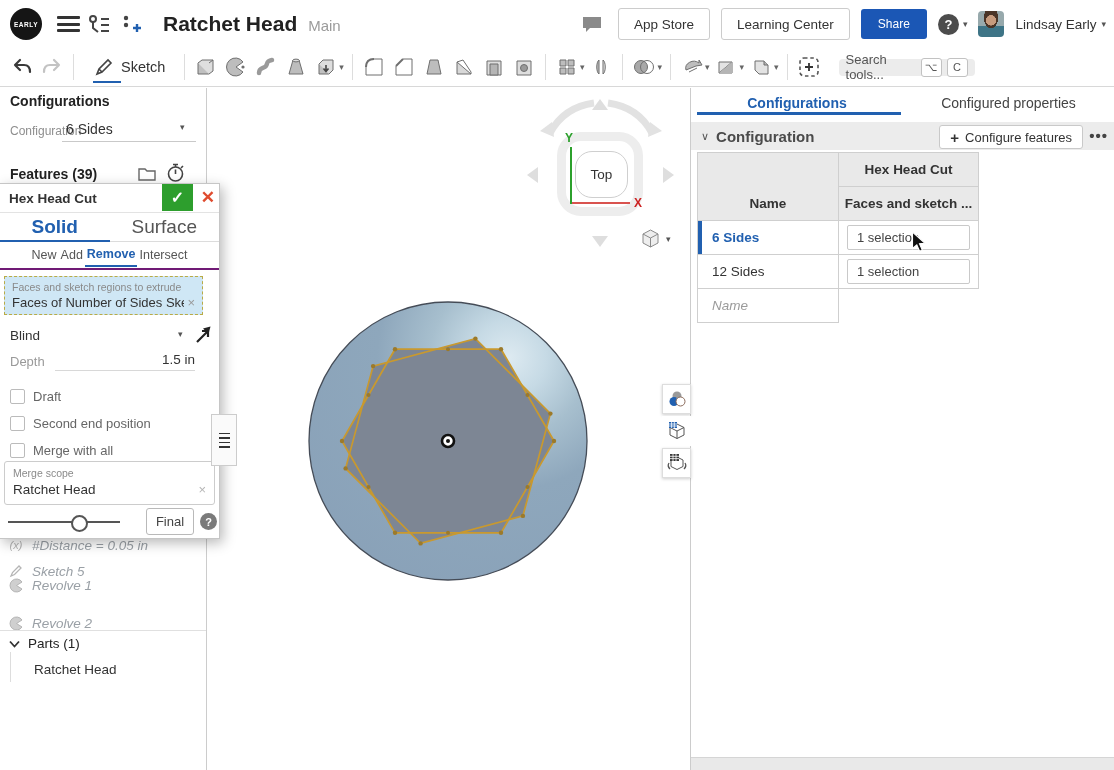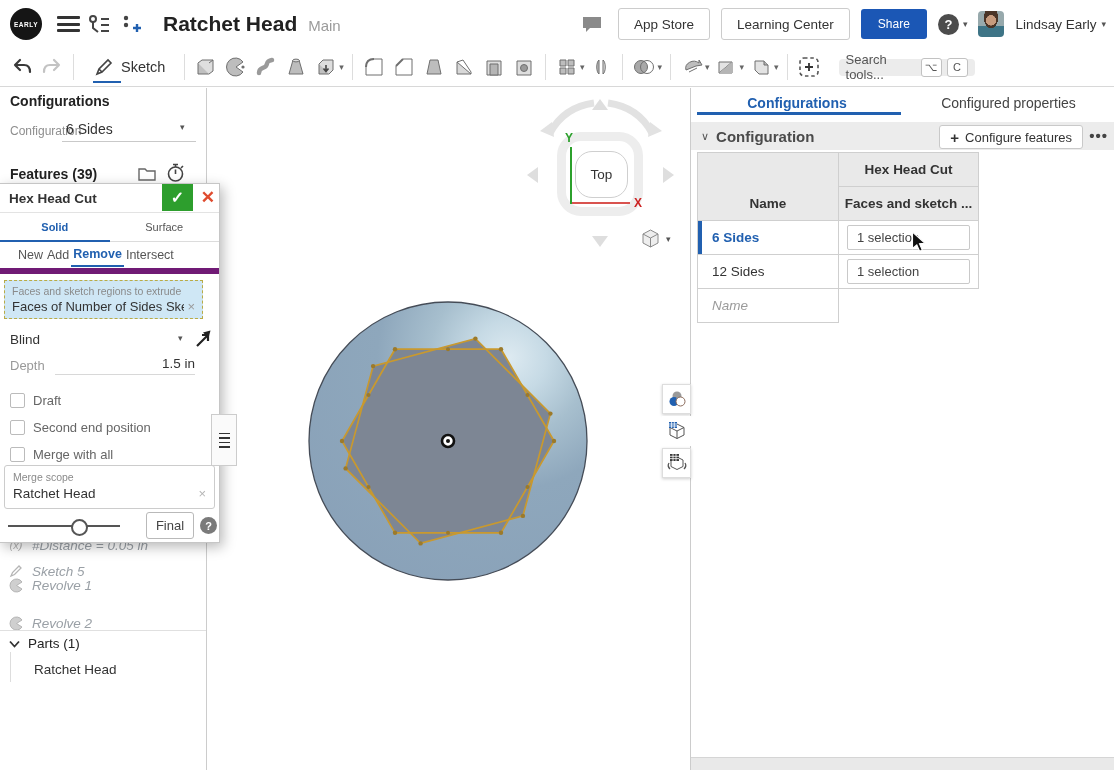--- a/index.html
+++ b/index.html
@@ -56,25 +56,25 @@
   #part-indent{position:absolute;left:10px;top:652px;width:1px;height:30px;background:#ddd;}
   
   #dialog{position:absolute;left:0;top:183px;width:220px;background:#fff;border:1px solid #c6c6c6;border-left:none;
           box-shadow:3px 4px 12px rgba(0,0,0,.28);z-index:20;box-sizing:border-box;}
   #dlg-title-row{height:28px;border-bottom:1px solid #e3e3e3;display:flex;align-items:center;position:relative;}
   #dlg-title{padding-left:9px;font-size:13.5px;font-weight:bold;color:#333;}
   #dlg-check{position:absolute;left:162px;top:0;width:31px;height:27px;background:#2d9e2d;color:#fff;font-size:16px;font-weight:bold;
              display:flex;align-items:center;justify-content:center;cursor:pointer;}
   #dlg-close{position:absolute;right:4px;top:0;height:27px;display:flex;align-items:center;color:#df4b2e;font-size:17px;font-weight:bold;cursor:pointer;}
   #dlg-tabs{height:28px;display:flex;border-bottom:1px solid #dcdcdc;position:relative;}
-  #dlg-tabs .dt{flex:1;display:flex;align-items:center;justify-content:center;font-size:11px;cursor:pointer;}
+  #dlg-tabs .dt{flex:1;display:flex;align-items:center;justify-content:center;font-size:19px;cursor:pointer;}
   #dlg-tabs .active{color:#2160b0;font-weight:bold;}
   #dlg-tabs .idle{color:#555;}
   #dlg-tab-underline{position:absolute;left:0;bottom:-1px;width:110px;height:2.5px;background:#2160b0;}
-  #dlg-modes{height:26px;display:flex;align-items:center;justify-content:flex-start;padding:0 16px;border-bottom:6px solid #701a75;}
+  #dlg-modes{height:26px;display:flex;align-items:center;justify-content:center;padding:0 16px;border-bottom:2px solid #701a75;}
   #dlg-modes .m{font-size:12.5px;color:#555;cursor:pointer;position:relative;padding:4px 2px;}
   #dlg-modes .active{color:#2160b0;font-weight:bold;border-bottom:2px solid #2160b0;}
   #sel-box{margin:6px 16px 0 4px;background:#cfe7f5;border:1px dashed #b9ab45;padding:4px 7px;box-sizing:border-box;cursor:pointer;}
   #sel-box .lab{font-size:10.5px;color:#8a8a8a;}
   #sel-box .valrow{display:flex;align-items:center;margin-top:2px;}
   #sel-box .val{font-size:13px;color:#333;white-space:nowrap;overflow:hidden;flex:1;}
   #sel-box .x{color:#9a9a9a;font-size:13px;margin-left:3px;cursor:pointer;}
   #blind-row{height:28px;margin-top:6px;display:flex;align-items:center;position:relative;padding-left:10px;cursor:pointer;}
   #blind-row .val{font-size:13.5px;color:#333;}
   #blind-caret{position:absolute;left:178px;top:8px;}

